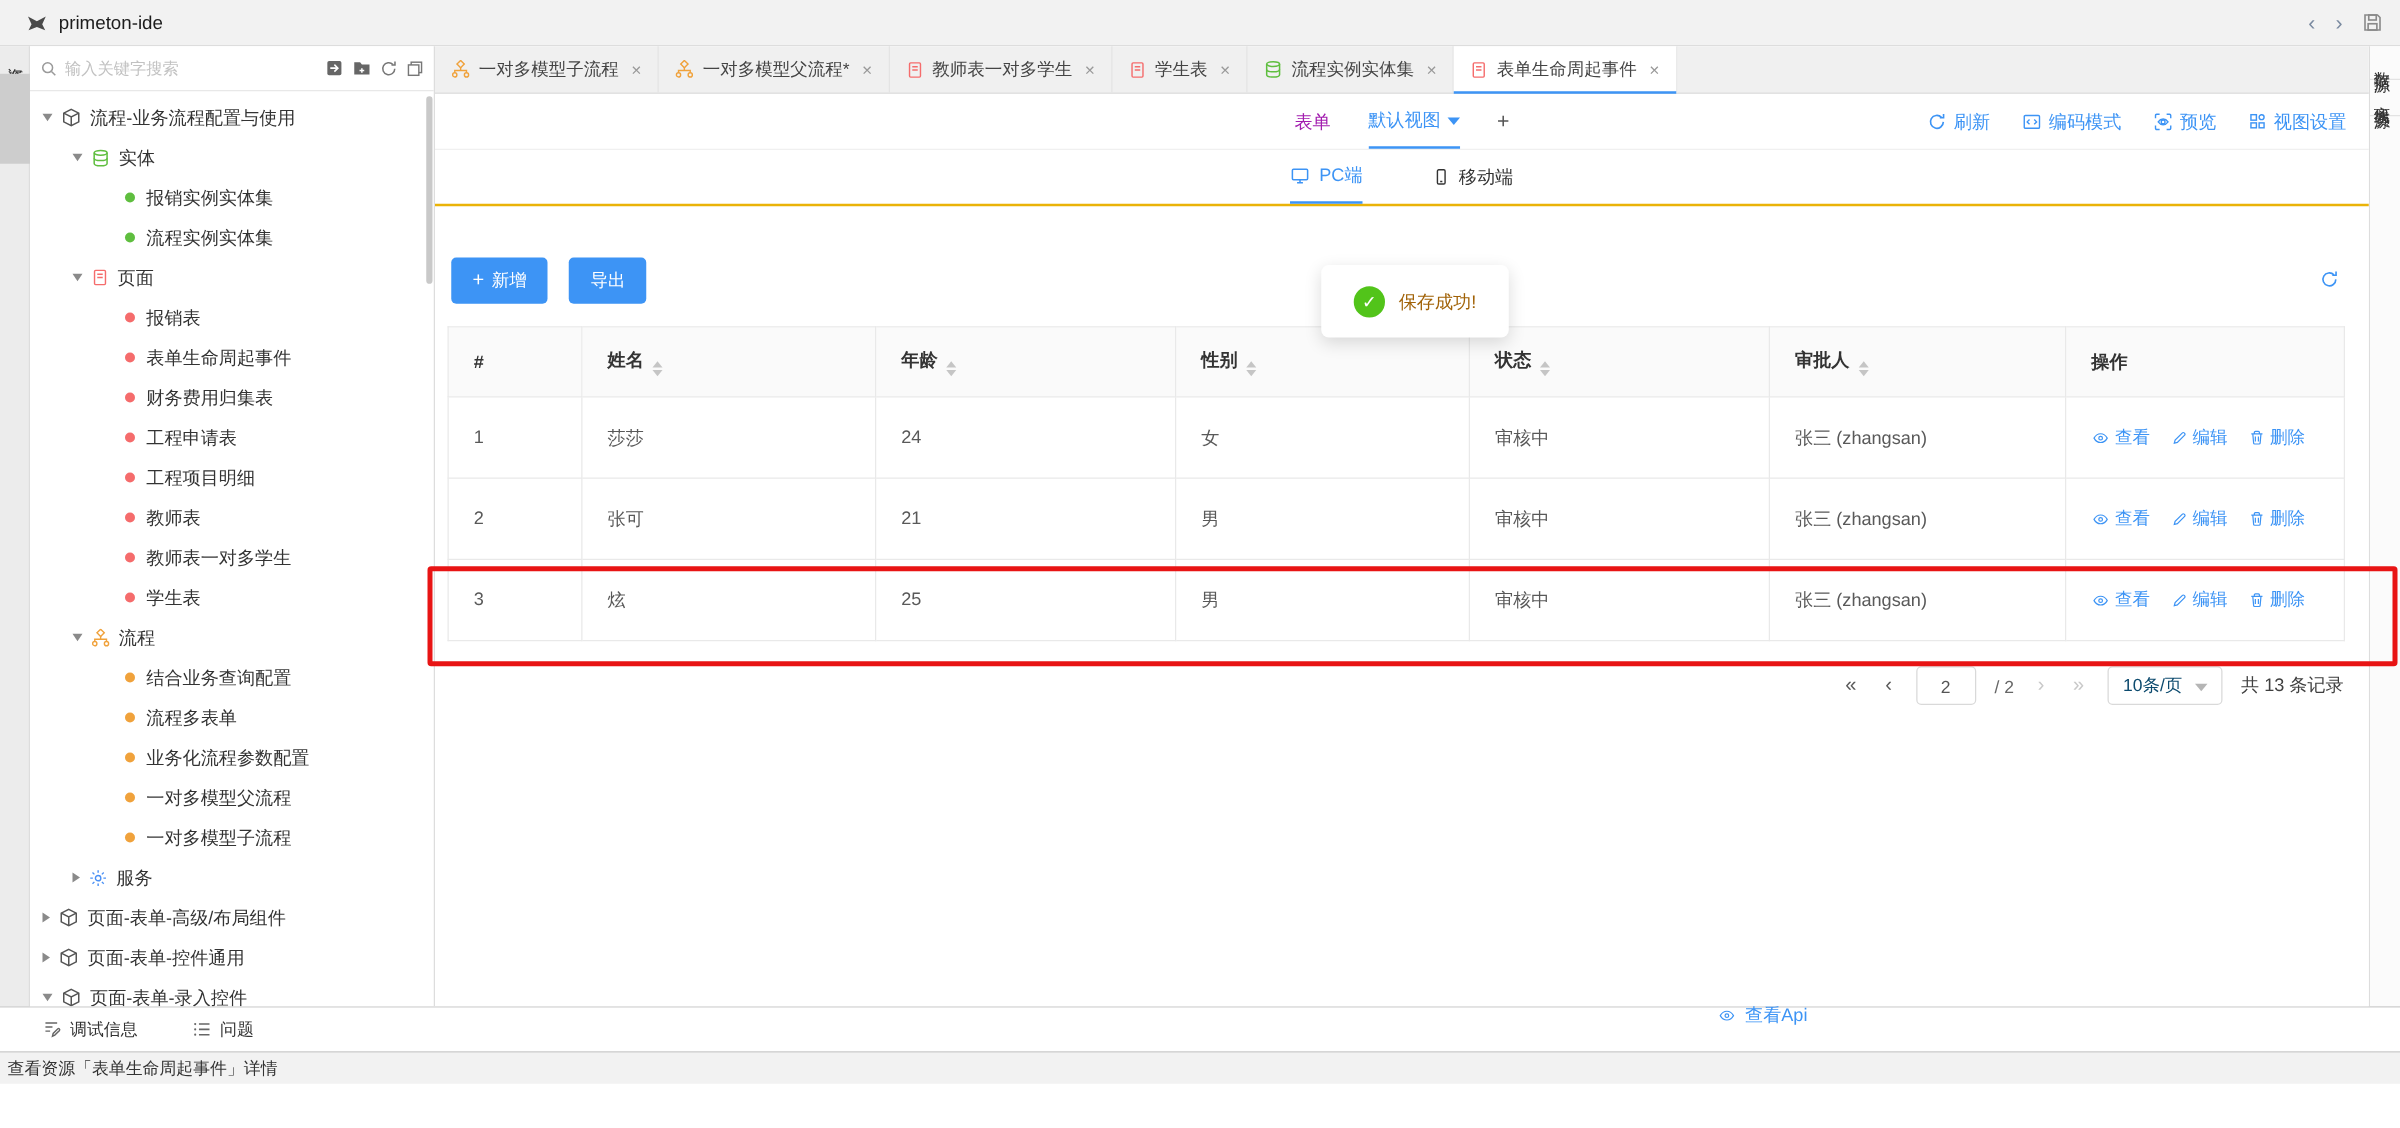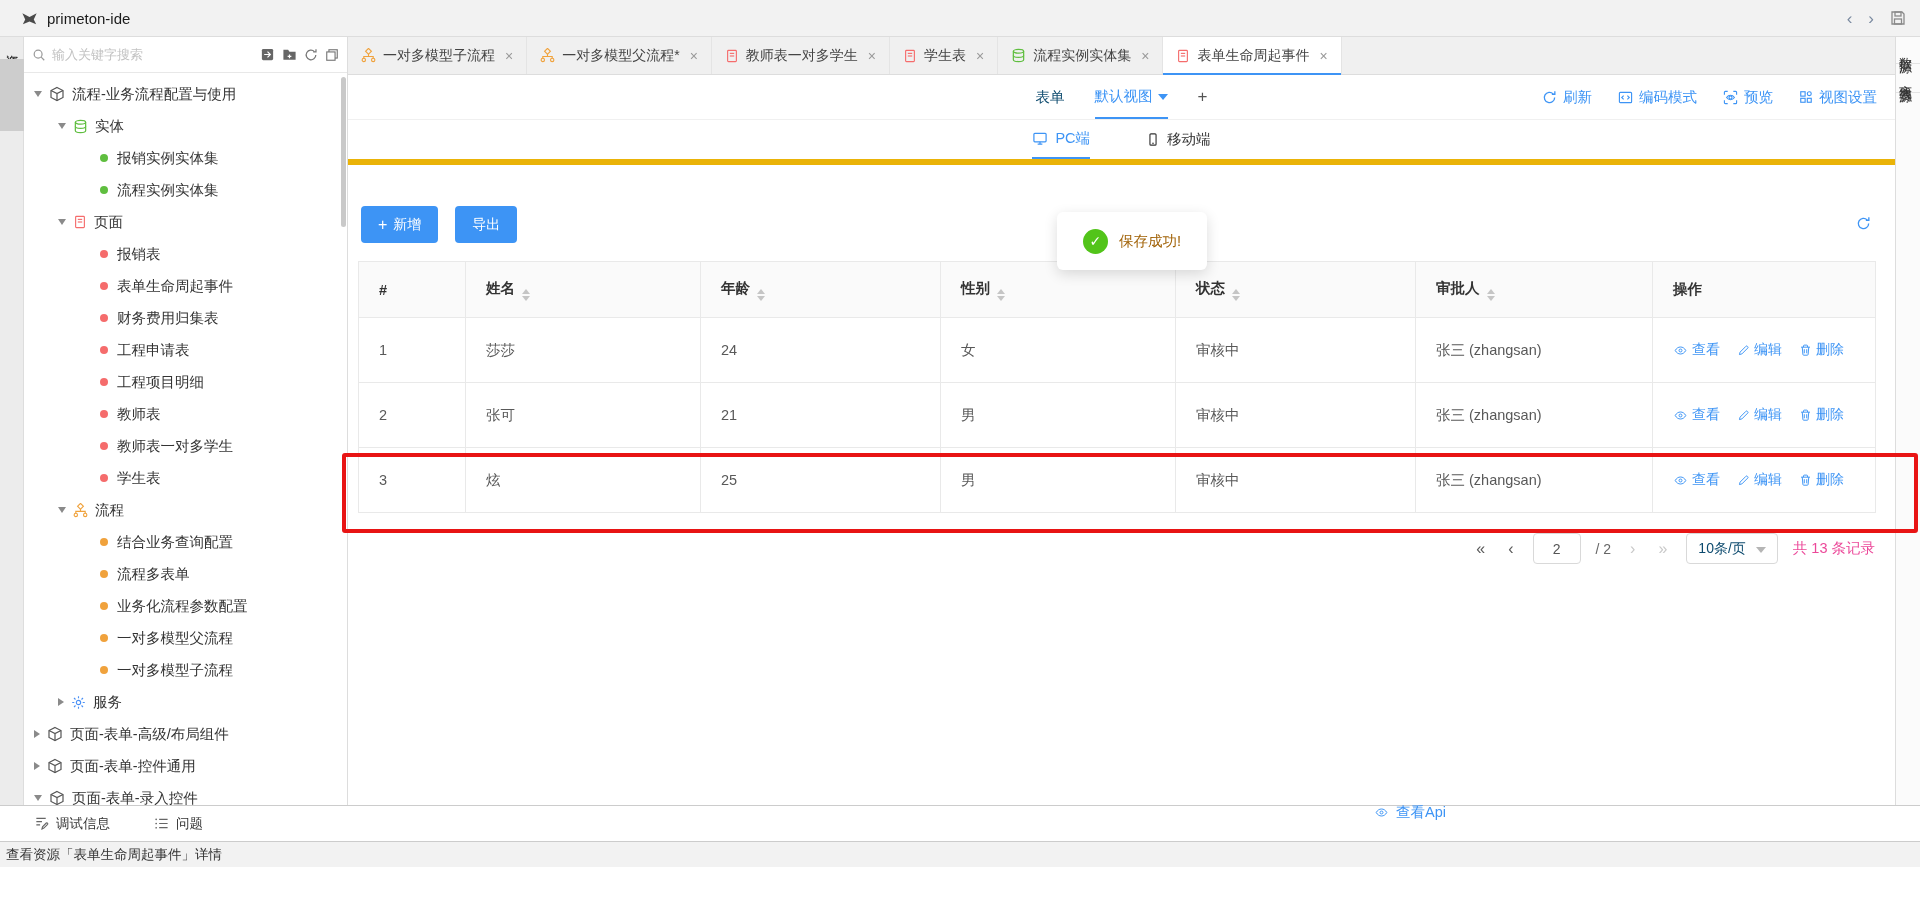--- a/index.html
+++ b/index.html
@@ -57,29 +57,29 @@
   .main{flex:1;display:flex;flex-direction:column;min-width:0;background:#fff;position:relative;}
   .tabbar{height:38px;background:#f0f0f0;border-bottom:1px solid #ddd;display:flex;flex:0 0 auto;}
   .tab{display:flex;align-items:center;gap:7px;padding:0 13px;font-size:14px;color:#444;border-right:1px solid #e4e4e4;cursor:pointer;position:relative;white-space:nowrap;}
   .tab .icn{display:inline-flex;}
   .tab-close{color:#999;font-size:14px;margin-left:3px;cursor:pointer;}
   .tab.active{background:#fff;}
   .tab.active::after{content:'';position:absolute;left:0;right:0;bottom:-1px;height:2px;background:var(--accent);}
 
   .viewbar{height:45px;position:relative;flex:0 0 auto;border-bottom:1px solid #f0f0f0;}
   .vb-center{position:absolute;left:50%;top:0;height:100%;transform:translateX(-50%);display:flex;align-items:stretch;gap:30px;}
-  .vb-tab{display:flex;align-items:center;font-size:14.5px;color:#0c4a6e;cursor:pointer;gap:5px;}
+  .vb-tab{display:flex;align-items:center;font-size:14.5px;color:#a21caf;cursor:pointer;gap:5px;}
   .vb-tab.active{color:var(--accent);border-bottom:2px solid var(--accent);}
   .vb-add{display:flex;align-items:center;color:#555;font-size:17px;cursor:pointer;}
   .caret-dn{width:0;height:0;border-left:5px solid transparent;border-right:5px solid transparent;border-top:6px solid currentColor;display:inline-block;margin-top:2px;}
   .vb-right{position:absolute;right:18px;top:0;height:100%;display:flex;align-items:center;gap:26px;}
   .vb-act{display:flex;align-items:center;gap:6px;color:var(--accent);font-size:14.5px;cursor:pointer;}
   .vb-act .icn{display:inline-flex;}
 
-  .devicebar{height:45px;border-bottom:6px solid #eab308;display:flex;justify-content:center;flex:0 0 auto;}
+  .devicebar{height:45px;border-bottom:2px solid #eab308;display:flex;justify-content:center;flex:0 0 auto;}
   .dev-tabs{display:flex;gap:56px;}
   .dev-tab{display:flex;align-items:center;gap:7px;font-size:14.5px;color:#333;cursor:pointer;}
   .dev-tab.active{color:var(--accent);border-bottom:2px solid var(--accent);}
   .dev-tab .icn{display:inline-flex;}
 
   .content{flex:1;position:relative;min-height:0;}
   .btn-row{position:absolute;top:41px;left:13px;display:flex;gap:17px;}
   .btn{background:var(--accent);color:#fff;border:none;border-radius:4px;font-size:14px;padding:0 17px;height:37px;display:inline-flex;align-items:center;gap:6px;cursor:pointer;}
   .btn .plus{font-size:16px;}
   .table-refresh{position:absolute;top:51px;right:24px;color:var(--accent);cursor:pointer;display:inline-flex;}
@@ -100,21 +100,21 @@
   .act{display:inline-flex;align-items:center;gap:4px;color:var(--accent);font-size:14px;cursor:pointer;text-decoration:none;}
   .act .icn{display:inline-flex;}
 
   .pagination{position:absolute;top:368px;right:20px;display:flex;align-items:center;gap:15px;}
   .pg-btn{font-size:16px;color:#5a5a5a;cursor:pointer;padding:0 4px;}
   .pg-btn.disabled{color:#c9c9c9;}
   .pg-current{width:48px;height:31px;border:1px solid #d9d9d9;border-radius:4px;text-align:center;font-size:14px;color:#555;outline:none;}
   .pg-total{font-size:14px;color:#666;}
   .pg-size{height:31px;border:1px solid #d9d9d9;border-radius:4px;display:flex;align-items:center;gap:10px;padding:0 11px;font-size:14px;color:#0c4a6e;cursor:pointer;}
   .pg-size .caret-dn{color:#b5b5b5;}
-  .pg-records{font-size:14.5px;color:#ec4899;}
+  .pg-records{font-size:14.5px;color:#404040;}
 
   .api-link{position:absolute;top:638px;left:1026px;display:inline-flex;align-items:center;gap:7px;color:var(--accent);font-size:14.5px;cursor:pointer;}
 
   
   .bottom-panel{height:36px;border-top:1px solid #ccc;background:#fff;display:flex;align-items:center;padding-left:34px;gap:44px;flex:0 0 auto;}
   .bp-item{display:flex;align-items:center;gap:7px;font-size:13.5px;color:#333;cursor:pointer;}
   .bp-item .icn{display:inline-flex;}
   .statusbar{height:26px;background:#f2f2f2;border-top:1px solid #ccc;display:flex;align-items:center;padding-left:6px;font-size:13.5px;color:#333;flex:0 0 auto;}
 
   

